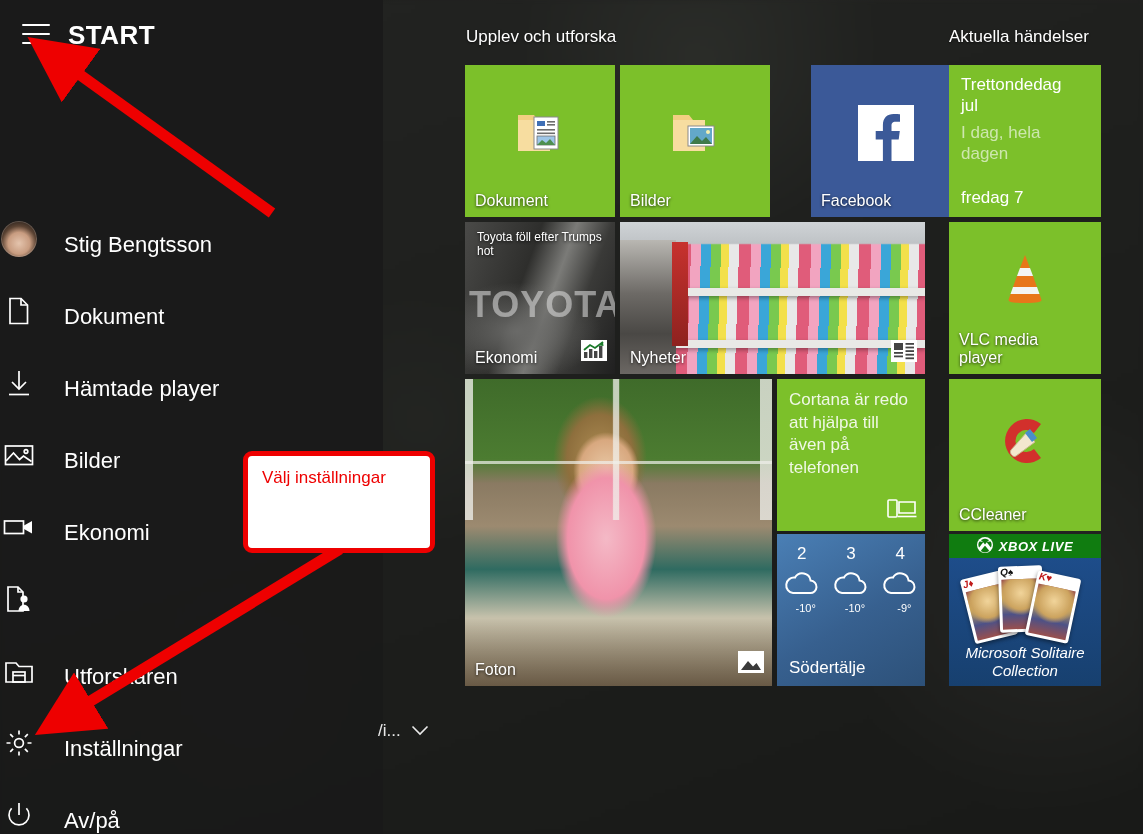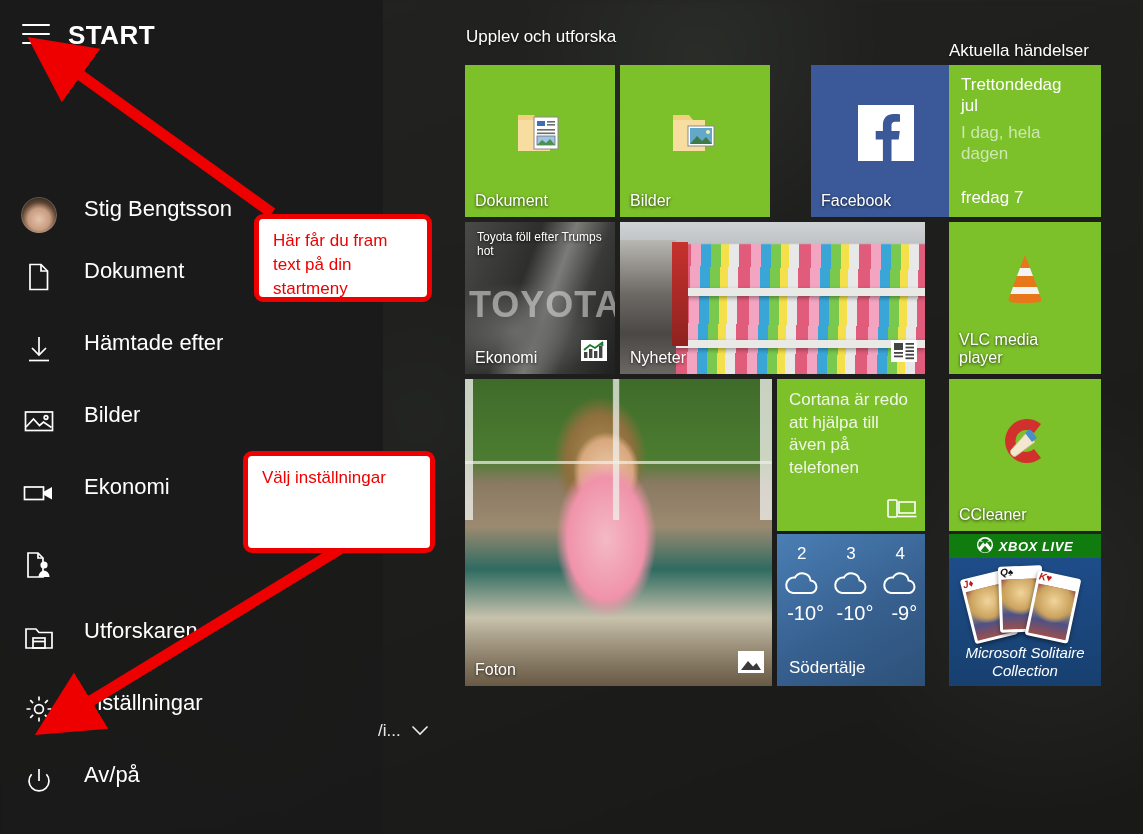--- a/index.html
+++ b/index.html
@@ -48,22 +48,21 @@
   #hamburger i { display:block; height: 2px; background:#fff; border-radius:1px;}
   #start-title {
     position:absolute; left: 68px; top: 20px;
     font-size: 26px; font-weight: bold; color:#fff; letter-spacing:.5px;
   }
 
   .menu-list { position:absolute; left:0; top:196px; width: 383px; }
   .menu-item {
     position: relative;
     height: 72px;
-    display:flex; align-items:flex-start;
-    padding-left: 20px;
+    display:flex; align-items:flex-end;
     cursor: pointer;
   }
   .menu-icon {
     width: 38px; height: 38px;
     display:flex; align-items:center; justify-content:center;
     color:#fff; flex: none;
   }
   .menu-icon svg { display:block; }
   .menu-label {
     margin-left: 26px;
@@ -82,21 +81,21 @@
 
   
   #tiles-area { position:absolute; left:383px; top:0; width:760px; height:834px; }
 
   .group-heading {
     position:absolute;
     font-size: 17px; color:#fff; font-weight:400;
     text-shadow: 0 1px 2px rgba(0,0,0,.6);
   }
   #grp1-heading { left: 83px; top: 27px; }
-  #grp2-heading { left: 566px; top: 27px; margin-top: 14px; }
+  #grp2-heading { left: 566px; top: 27px; }
 
   .tile { position:absolute; overflow:hidden; cursor:pointer; }
   .tile .tile-label {
     position:absolute; left: 10px; bottom: 7px;
     font-size: 16px; color:#fff;
     text-shadow: 0 1px 3px rgba(0,0,0,.75);
     line-height: 1.12;
   }
   .tile .corner-icon {
     position:absolute; right: 8px; bottom: 8px;
@@ -174,21 +173,21 @@
   }
 
   
   #tile-weather {
     background: linear-gradient(150deg,#4a7fb5 0%, #37608f 55%, #2d5179 100%);
   }
   .wx-cols { position:absolute; left:0; right:0; top:10px; display:flex; }
   .wx-col { flex:1; text-align:center; color:#fff; }
   .wx-day { font-size:17px; line-height:1.2; }
   .wx-ico { margin: 4px auto 2px; }
-  .wx-temp { font-size:20px;margin-left:8px; }
+  .wx-temp { font-size:11px;margin-left:8px; }
   #tile-weather .city {
     position:absolute; left:12px; bottom:8px; font-size:17px; color:#fff;
   }
 
   
   #tile-calendar .evt-title {
     position:absolute; left:12px; top:10px; width:120px;
     font-size:17px; line-height:1.22; color:#fff;
   }
   #tile-calendar .evt-when {
@@ -288,21 +287,21 @@
       </div>
 
       <div class="menu-item">
         <span class="menu-icon">
           <svg width="26" height="28" viewBox="0 0 26 28" fill="none" stroke="#fff" stroke-width="1.7">
             <path d="M13 2v17"></path>
               <path d="M6 13l7 7 7-7"></path>
               <path d="M3 25.5h20"></path>
           </svg>
         </span>
-        <span class="menu-label">Hämtade efter</span>
+        <span class="menu-label">Hämtade player</span>
       </div>
 
       <div class="menu-item">
         <span class="menu-icon">
           <svg width="30" height="24" viewBox="0 0 30 24" fill="none" stroke="#fff" stroke-width="1.7">
             <rect x="1.5" y="3" width="27" height="18.5"></rect>
             <path d="M2 18l7.5-8 6 6.5 4-3.5 8 5.5"></path>
             <circle cx="22" cy="8.5" r="1.8"></circle>
           </svg>
         </span>
@@ -581,21 +580,18 @@
       <marker id="ah" markerWidth="6" markerHeight="6" refX="4.6" refY="3" orient="auto" markerUnits="strokeWidth">
         <path d="M0,0 L6,3 L0,6 z" fill="#ee0000"></path>
       </marker>
     </defs>
 
     <line x1="272" y1="213" x2="40" y2="46" stroke="#ee0000" stroke-width="11" marker-end="url(#ah)"></line>
 
     <line x1="340" y1="549" x2="48" y2="727" stroke="#ee0000" stroke-width="11" marker-end="url(#ah)"></line>
   </svg>
 
-  <div class="callout" id="callout-1" style="left:254px; top:214px; width:178px; height:88px;">
-    <div class="ctext">Här får du fram text på din startmeny</div>
-  </div>
 
   <div class="callout" id="callout-2" style="left:243px; top:451px; width:192px; height:102px;">
     <div class="ctext">Välj inställningar</div>
   </div>
 
 </div>
 
 </body></html>

